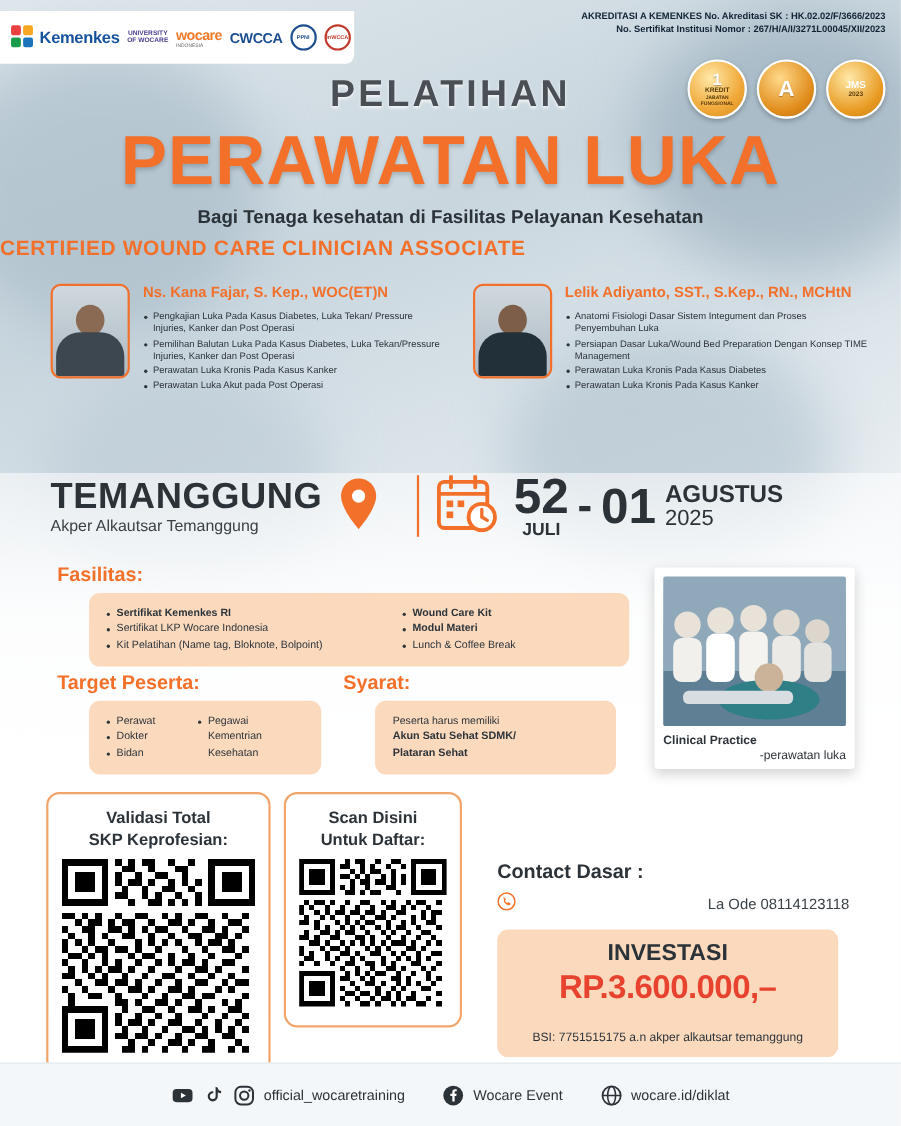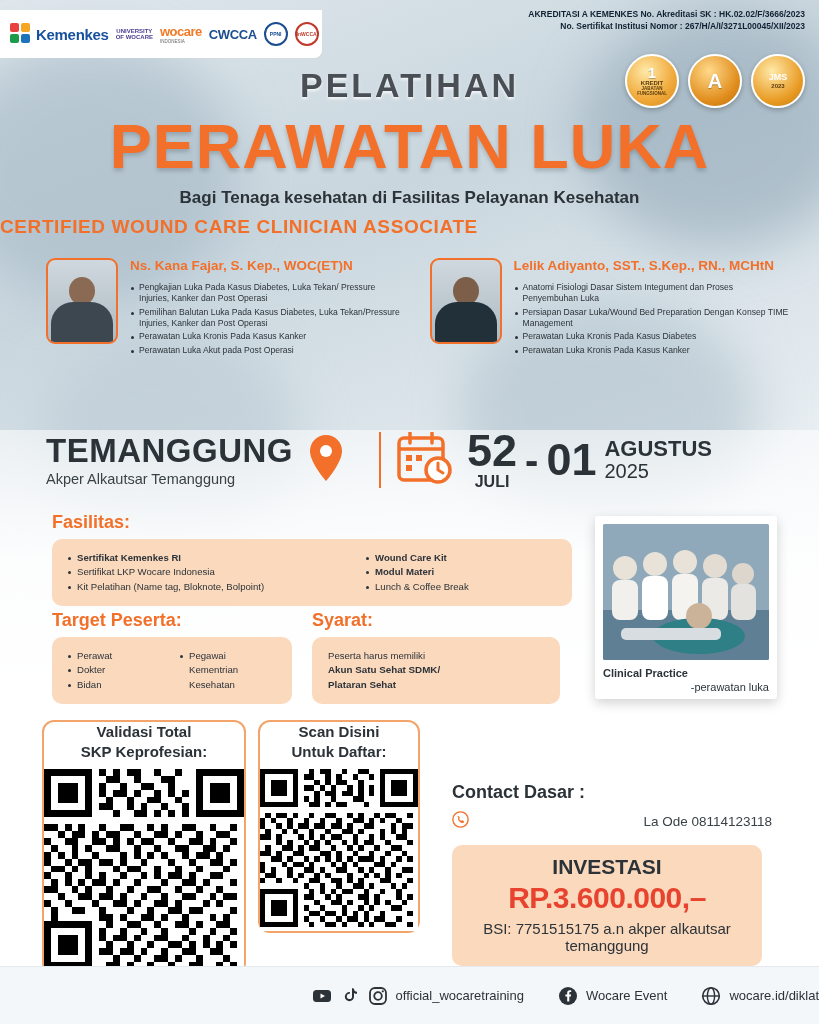--- a/index.html
+++ b/index.html
@@ -114,21 +114,21 @@
   .d-lbl{ font-size:16px; font-weight:bold; color:#2b3238; }
   .dash{ font-size:40px; font-weight:bold; color:#2b3238; margin:0 8px; }
   .d-right{ margin-left:8px; }
   .d-month{ font-size:22px; font-weight:bold; color:#2b3238; line-height:1.05;text-align:center;}
   .d-year{ font-size:20px; color:#2b3238; }
 
   
   .sec-title{ font-size:18px; font-weight:bold; color:#f2702a; }
   .fac-wrap{ position:absolute; top:512px; left:52px; width:520px; }
   .panel{
-    background:#fbd9bd; border-radius:10px; padding:12px 16px; margin-top:6px;
+    background:#fbd9bd; border-radius:10px; padding:12px 16px; margin-top:6px;margin-left:29px;
   }
   .panel.two{ display:flex; gap:20px; }
   .plist{ list-style:none; }
   .plist li{ font-size:9.6px; color:#2c3339; line-height:1.5; padding-left:9px; position:relative; }
   .plist li:before{ content:""; position:absolute; left:0; top:6px; width:3px;height:3px;border-radius:50%; background:#2c3339;}
 
   .tgt-wrap{ position:absolute; top:610px; left:52px; width:240px; }
   .syr-wrap{ position:absolute; top:610px; left:312px; width:248px; }
   .cols2{ display:flex; gap:18px; }
 
@@ -140,43 +140,43 @@
   .clinical .img{
     width:100%; height:136px; border-radius:2px; overflow:hidden; position:relative;
     background:linear-gradient(180deg,#9fb7c8 0%, #7e9cb0 40%, #5c7d93 100%);
   }
   .cap1{ font-size:11px; font-weight:bold; color:#2c3339; margin-top:7px; }
   .cap2{ font-size:11px; color:#2c3339; text-align:right; margin-top:2px; }
 
   
   .qr-card{
     position:absolute; border:2px solid #f2a46a; border-radius:12px; background:#fff;
-    text-align:center;
+    padding:12px; text-align:center;
   }
   #qr1{ left:42px; top:720px; width:204px; }
   #qr2{ left:258px; top:720px; width:162px; }
   .qr-title{ font-size:15px; font-weight:bold; color:#2b3238; line-height:1.3; margin-bottom:8px;}
   .qr-box{ width:100%; aspect-ratio:1/1; background:#fff; }
 
   .contact{ position:absolute; left:452px; top:782px; width:320px;}
   .contact h4{ font-size:18px; font-weight:bold; color:#2b3238; }
   .contact .ph{ font-size:13.5px; color:#3a4247; margin-top:8px; display:flex; align-items:center; gap:7px;justify-content:space-between;}
   .invest{
     position:absolute; left:452px; top:845px; width:310px;
     background:#fbd9bd; border-radius:10px; padding:10px 12px 12px; text-align:center;
   }
   .invest .t{ font-size:21px; font-weight:bold; color:#2b3238; }
   .invest .p{ font-size:30px; font-weight:bold; color:#e8432e; letter-spacing:-.5px; margin-top:2px;}
-  .invest .b{ font-size:15px; color:#2c3339; margin-top:5px;text-align:center; }
+  .invest .b{ font-size:11px; color:#2c3339; margin-top:22px;text-align:center; }
 
   
   .footer{
     position:absolute; left:0; right:0; bottom:0; height:58px;
     background:#f4f7f9; border-top:1px solid #e3e9ec;
-    display:flex; align-items:center; justify-content:flex-end; gap:34px;
+    display:flex; align-items:center; justify-content:center; gap:34px;
     font-size:13px; color:#2b3238;
   }
   .fitem{ display:flex; align-items:center; gap:8px; }
   .ficon{ width:20px;height:20px; display:inline-block; }
 </style>
 </head>
 <body>
 
 <div class="poster">
   <div class="bg-blob b1"></div>

